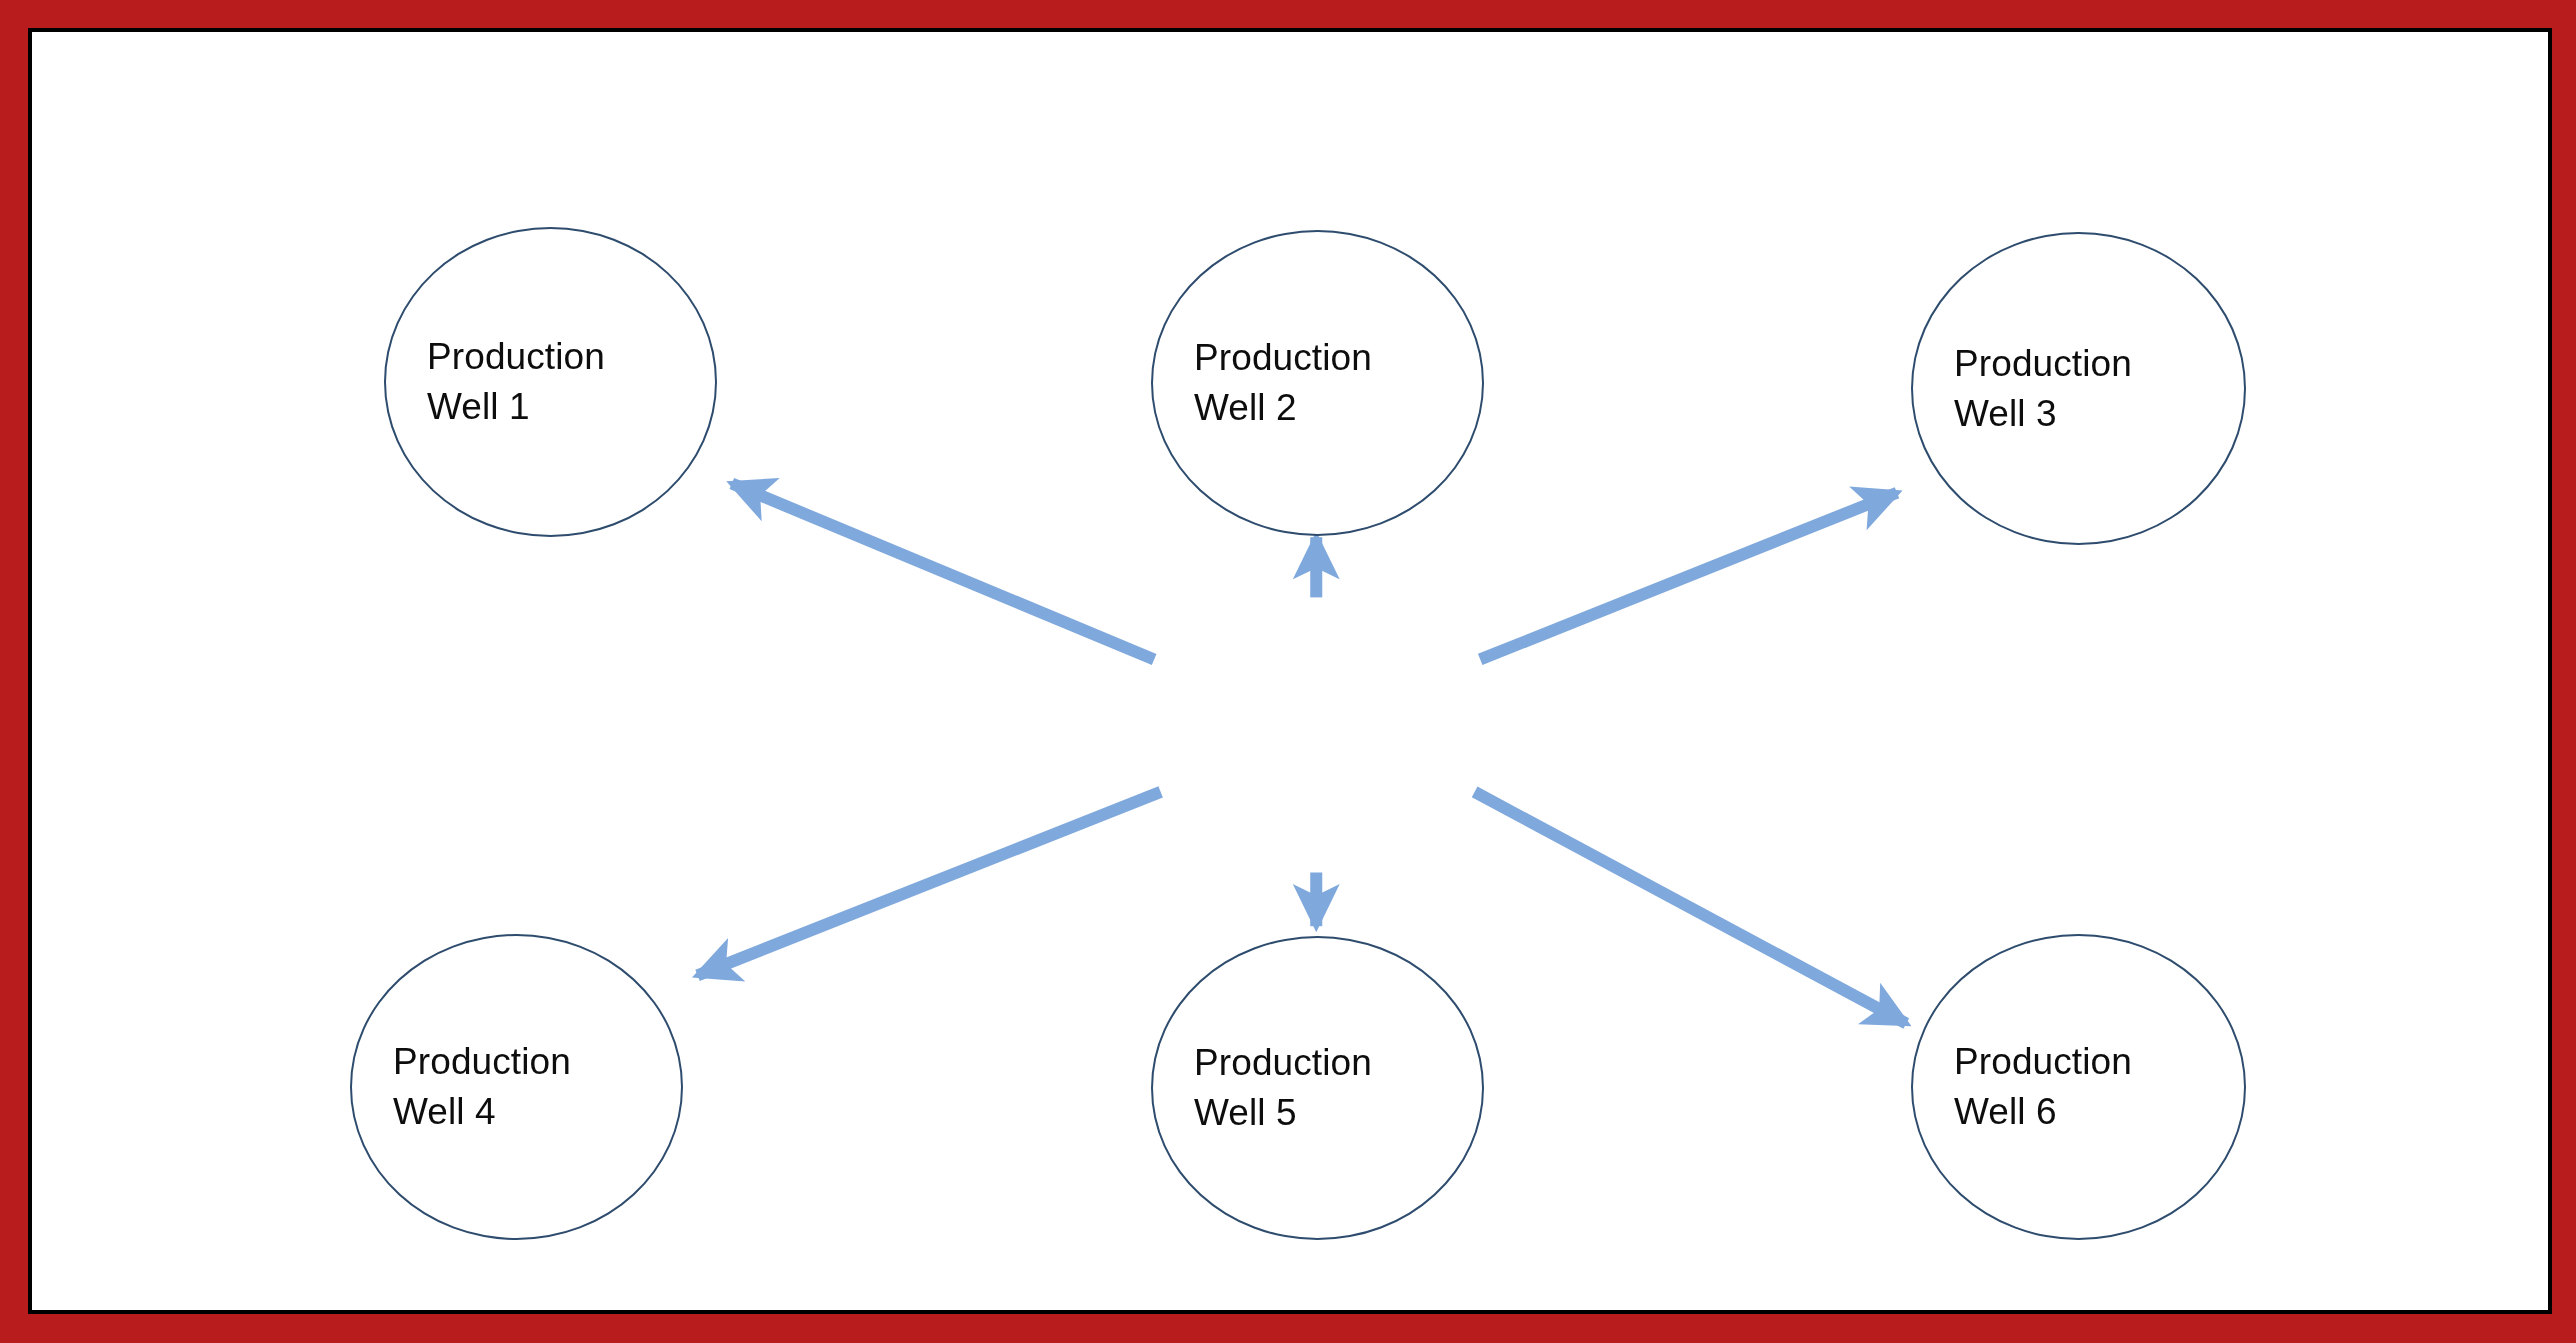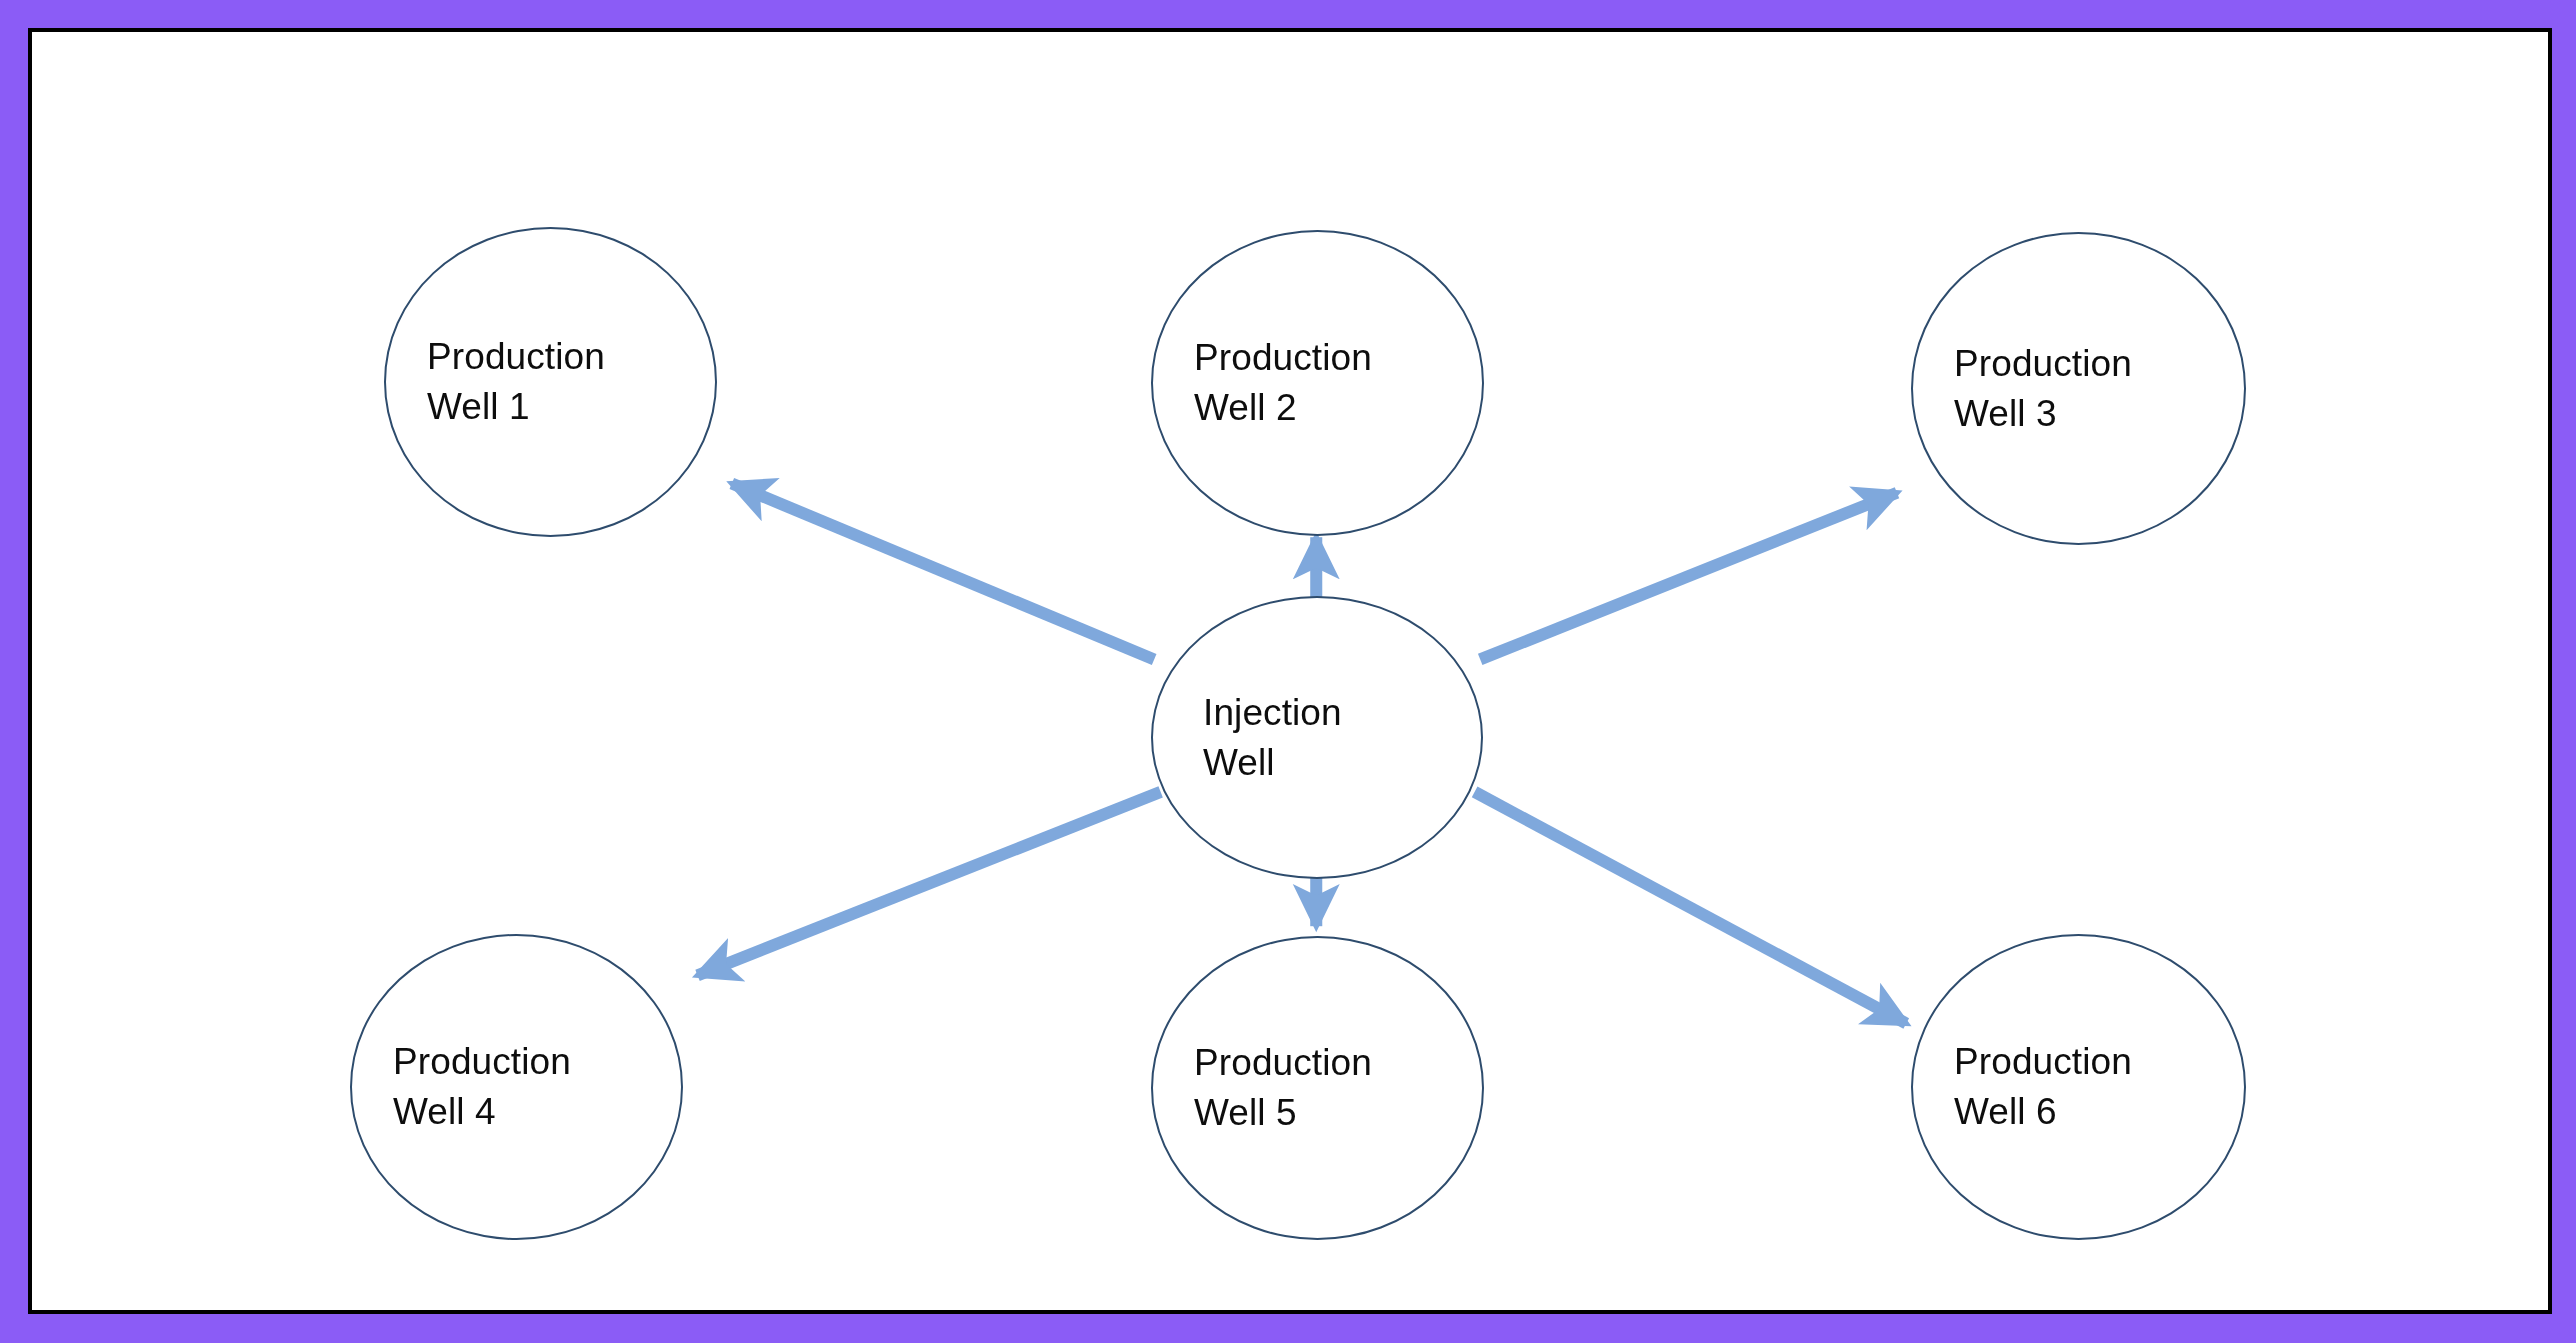--- a/index.html
+++ b/index.html
@@ -7,21 +7,21 @@
     padding: 0;
     background: #ffffff;
   }
   body {
     font-family: "Liberation Sans", sans-serif;
   }
   #canvas {
     position: relative;
     width: 2576px;
     height: 1343px;
-    background: #8b5cf6;
+    background: #b91c1c;
     overflow: hidden;
   }
   
   #frame {
     position: absolute;
     left: 28px;
     top: 28px;
     width: 2524px;
     height: 1286px;
     box-sizing: border-box;
@@ -104,24 +104,20 @@
   <div class="node" id="node-pw2">
     <div class="node-label">Production
 Well 2</div>
   </div>
 
   <div class="node" id="node-pw3">
     <div class="node-label">Production
 Well 3</div>
   </div>
 
-  <div class="node node-center" id="node-inj">
-    <div class="node-label">Injection
-Well</div>
-  </div>
 
   <div class="node" id="node-pw4">
     <div class="node-label">Production
 Well 4</div>
   </div>
 
   <div class="node" id="node-pw5">
     <div class="node-label">Production
 Well 5</div>
   </div>

